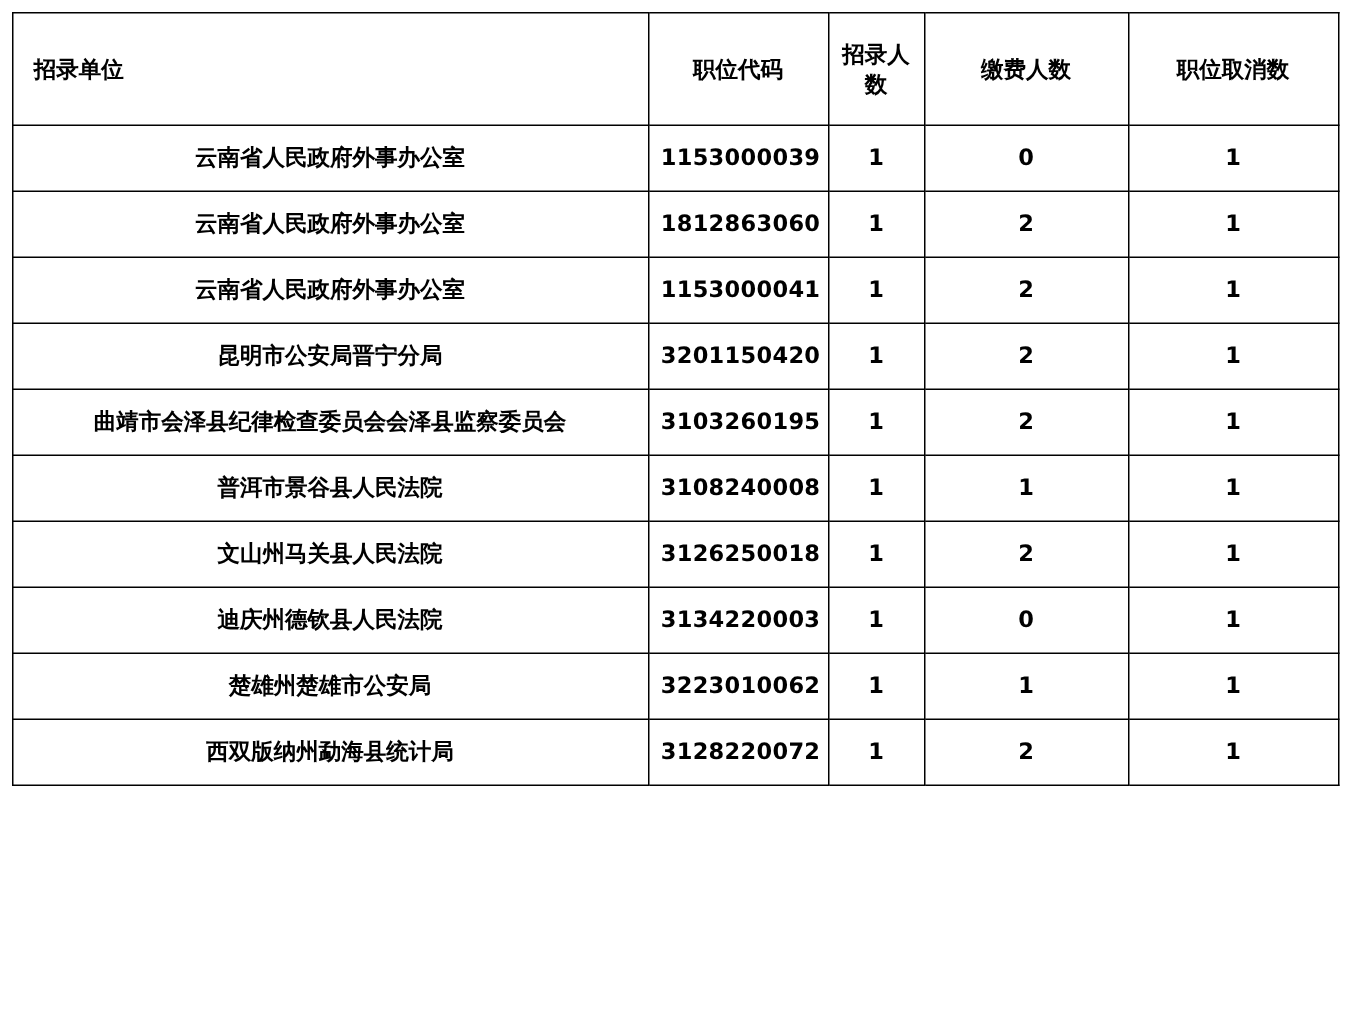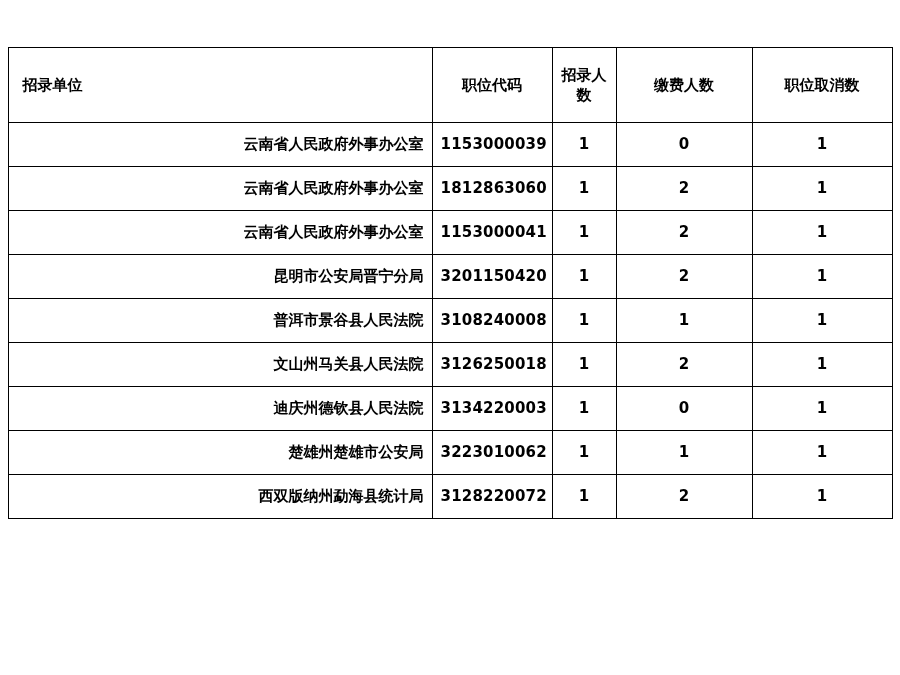--- a/index.html
+++ b/index.html
@@ -14,21 +14,20 @@
     color: #000000;
     overflow: hidden;
   }
   .sheet {
     width: 900px;
     height: 607px;
     box-sizing: border-box;
     display: flex;
     align-items: flex-start;
     justify-content: center;
-    margin-top: 39px;
   }
   table.data-table {
     border-collapse: collapse;
     width: 884px;
     margin-top: 8px;
     table-layout: fixed;
   }
   table.data-table th,
   table.data-table td {
     border: 1px solid #000000;
@@ -44,21 +43,21 @@
     text-align: center;
   }
   table.data-table thead th.col-unit {
     text-align: left;
     padding-left: 14px;
   }
   table.data-table tbody td {
     height: 43px;
   }
   td.cell-unit {
-    text-align: right;
+    text-align: center;
     padding-left: 14px;
     white-space: nowrap;
     overflow: hidden;
   }
   td.cell-code {
     font-family: "DejaVu Sans", "Liberation Sans", sans-serif;
     letter-spacing: 0.2px;
   }
   td.cell-num {
     text-align: center;
@@ -126,20 +125,27 @@
         <td class="cell-num">1</td>
       </tr>
       <tr>
         <td class="cell-unit">昆明市公安局晋宁分局</td>
         <td class="cell-code">3201150420</td>
         <td class="cell-num">1</td>
         <td class="cell-num">2</td>
         <td class="cell-num">1</td>
       </tr>
       <tr>
+        <td class="cell-unit">曲靖市会泽县纪律检查委员会会泽县监察委员会</td>
+        <td class="cell-code">3103260195</td>
+        <td class="cell-num">1</td>
+        <td class="cell-num">2</td>
+        <td class="cell-num">1</td>
+      </tr>
+      <tr>
         <td class="cell-unit">普洱市景谷县人民法院</td>
         <td class="cell-code">3108240008</td>
         <td class="cell-num">1</td>
         <td class="cell-num">1</td>
         <td class="cell-num">1</td>
       </tr>
       <tr>
         <td class="cell-unit">文山州马关县人民法院</td>
         <td class="cell-code">3126250018</td>
         <td class="cell-num">1</td>

